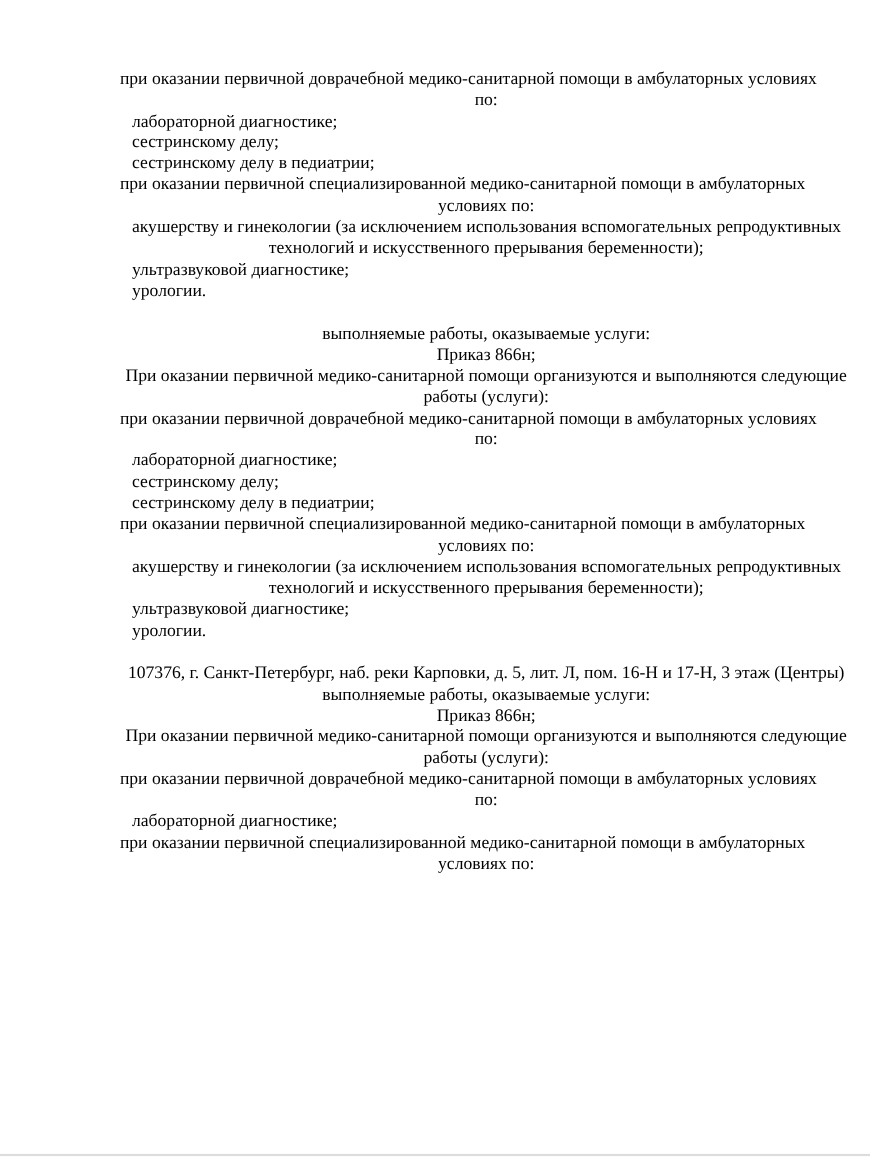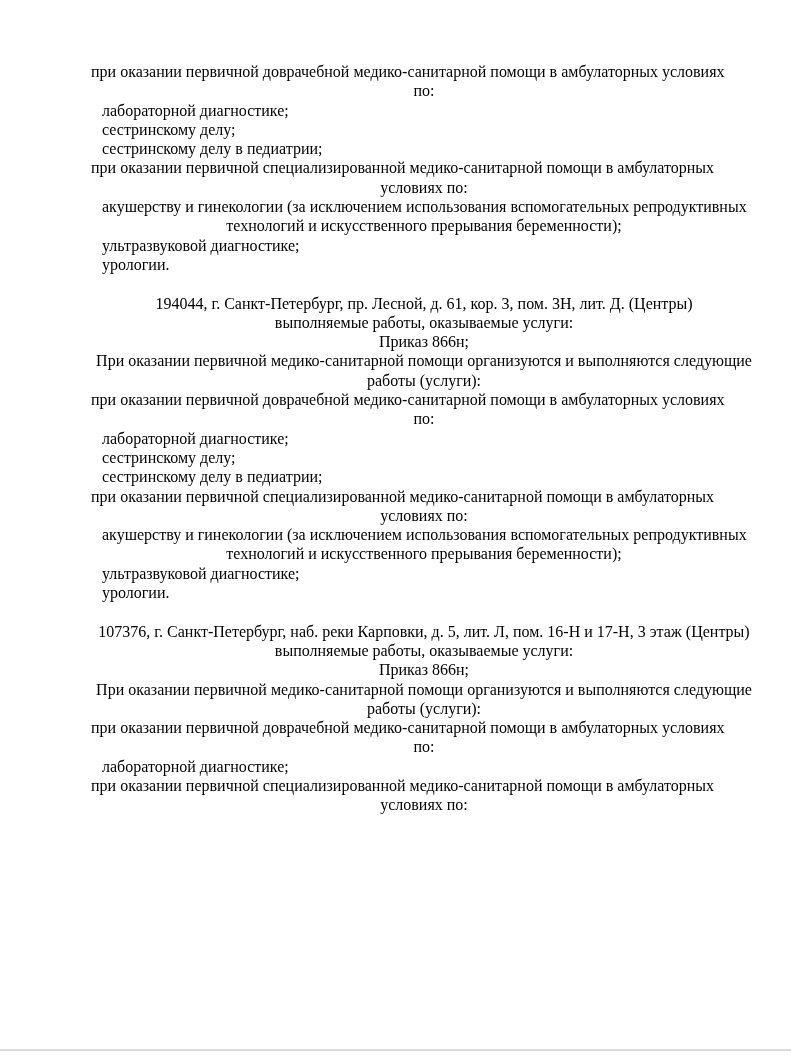--- a/index.html
+++ b/index.html
@@ -7,21 +7,21 @@
     width: 791px;
     height: 1055px;
     background: #ffffff;
     overflow: hidden;
     position: relative;
     font-family: "Liberation Serif", serif;
     color: #000000;
   }
   .doc-text {
     position: absolute;
-    left: 84px;
+    left: 102px;
     top: 62px;
     width: 680px;
     font-size: 16px;
   }
   .doc-line {
     height: 19.3px;
     line-height: 19.3px;
     white-space: pre;
   }
   .indent-0 { padding-left: 0; text-align: center; }
@@ -61,21 +61,20 @@
       <div class="doc-line indent-2">акушерству и гинекологии (за исключением использования вспомогательных репродуктивных</div>
 
       <div class="doc-line indent-0">технологий и искусственного прерывания беременности);</div>
 
       <div class="doc-line indent-2">ультразвуковой диагностике;</div>
 
       <div class="doc-line indent-2">урологии.</div>
 
       <div class="doc-line indent-0"></div>
 
-      <div class="doc-line indent-0">194044, г. Санкт-Петербург, пр. Лесной, д. 61, кор. 3, пом. 3Н, лит. Д. (Центры)</div>
 
       <div class="doc-line indent-0">выполняемые работы, оказываемые услуги:</div>
 
       <div class="doc-line indent-0">Приказ 866н;</div>
 
       <div class="doc-line indent-0">При оказании первичной медико-санитарной помощи организуются и выполняются следующие</div>
 
       <div class="doc-line indent-0">работы (услуги):</div>
 
       <div class="doc-line indent-1">при оказании первичной доврачебной медико-санитарной помощи в амбулаторных условиях</div>

